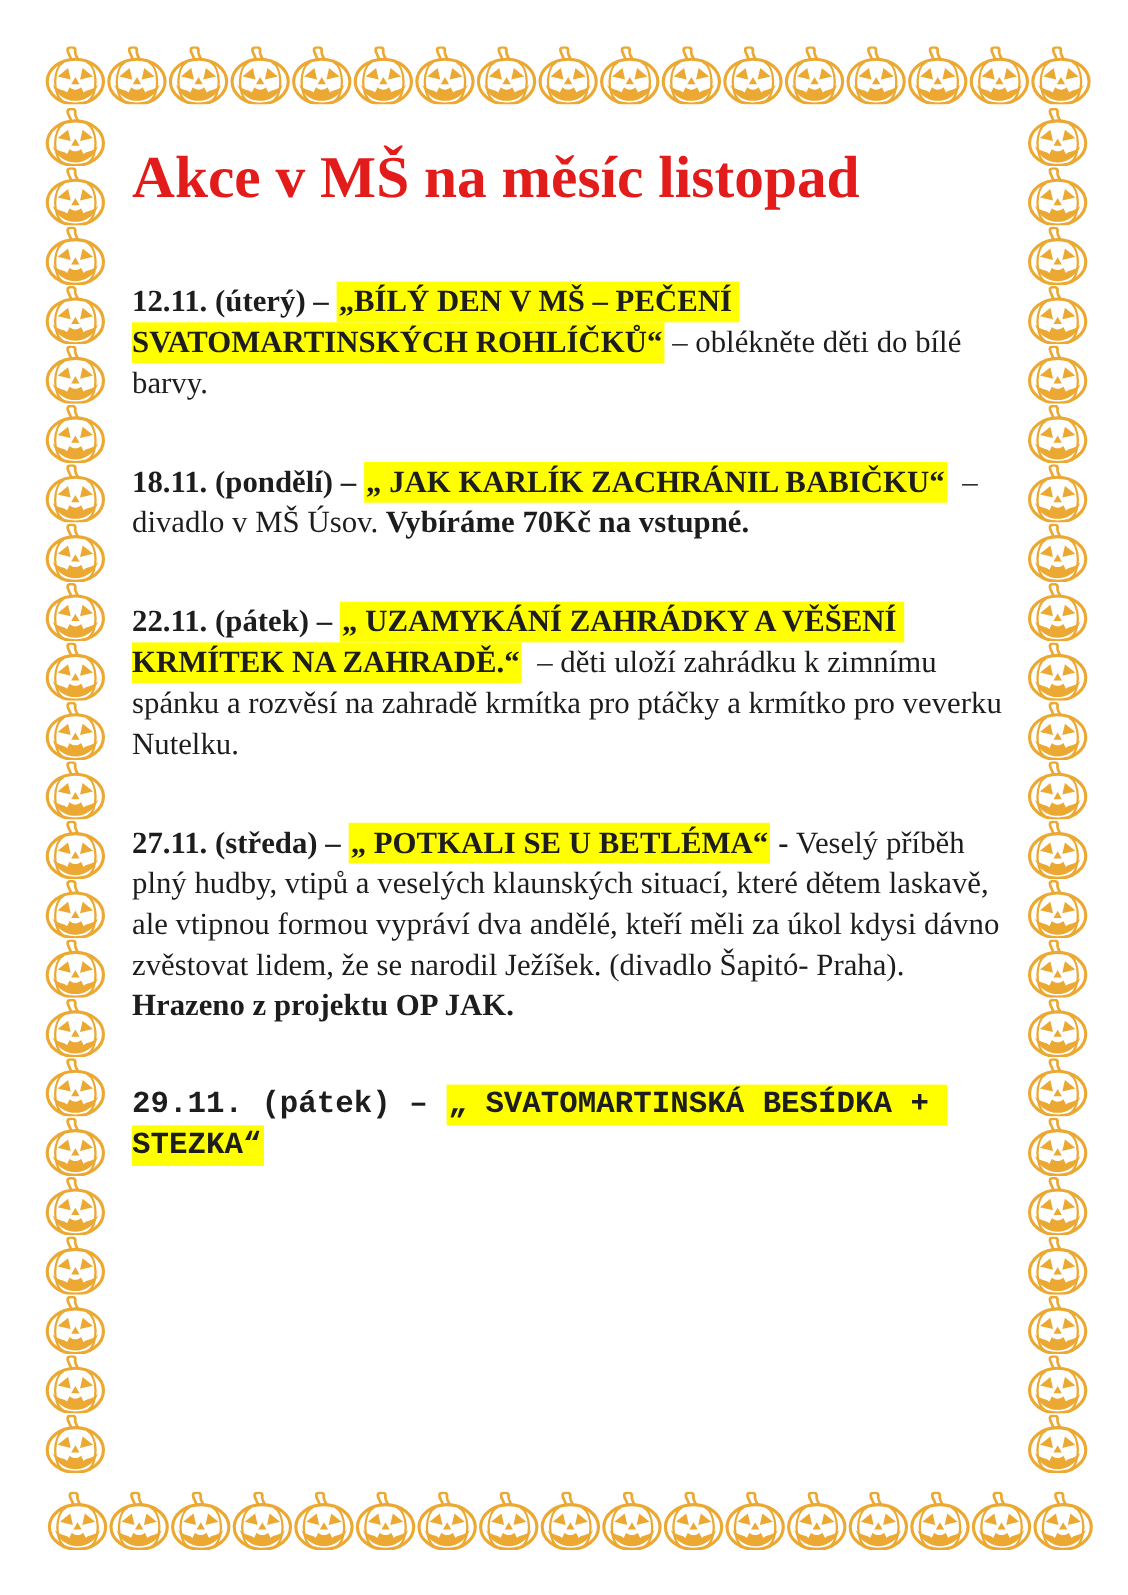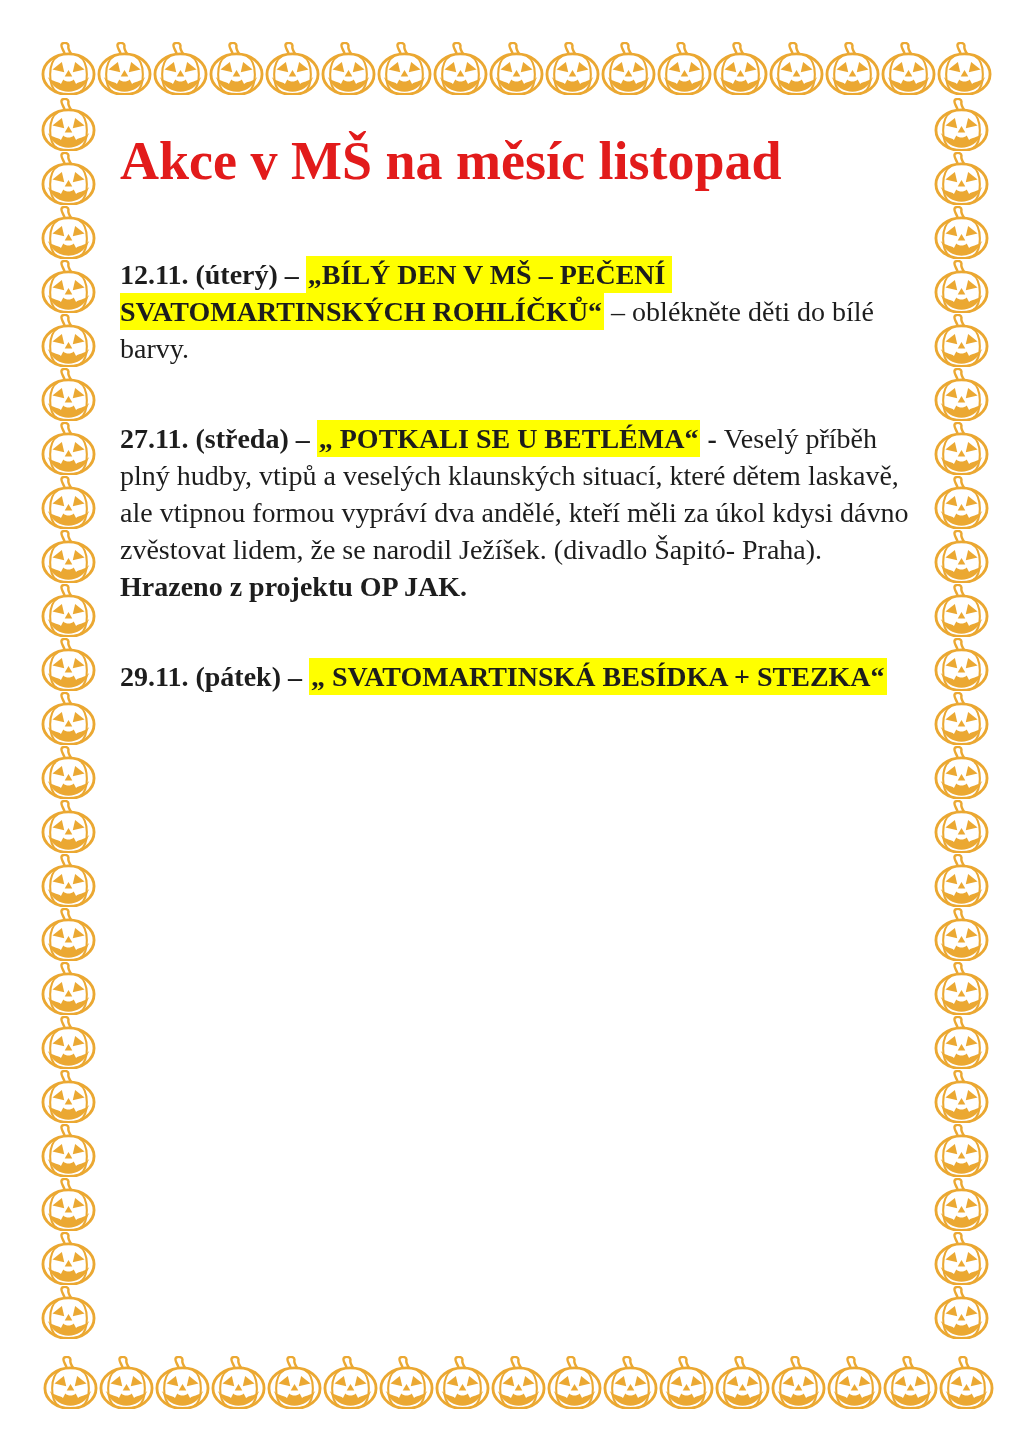--- a/index.html
+++ b/index.html
@@ -33,21 +33,21 @@
     color: var(--title-color, #e21b1b);
     white-space: nowrap;
   }
   .entry {
     margin: 0 0 53px 0;
     font-size: 28px;
     line-height: 37px;
     color: #1d1d1d;
     white-space: pre-wrap;
   }
-  .entry:last-child { margin-bottom: 0; }
+  .entry:last-child { margin-bottom: 0; font-family: Liberation Mono, monospace; }
   .entry .b { font-weight: bold; }
   .entry .hl {
     background: var(--highlight, #ffff00);
     font-weight: bold;
     padding: 3px 2px;
   }
   .entry .sans { font-family: "Liberation Sans", sans-serif; font-size: 27px; }
 </style>
 </head>
 <body>
@@ -475,18 +475,20 @@
         <svg viewBox="0 0 60 56">
           <use href="#pumpkin-symbol"></use>
         </svg>
       </div>
     </div>
 
   <div class="content">
     <h1 class="title">Akce v MŠ na měsíc listopad</h1>
     <div class="events">
         <p class="entry"><span class="b">12.11. (úterý) – </span><span class="b hl">„BÍLÝ DEN V MŠ – PEČENÍ SVATOMARTINSKÝCH ROHLÍČKŮ“</span><span class=""> – oblékněte děti do bílé barvy.</span></p>
+        <p class="entry"><span class="b">18.11. (pondělí) – </span><span class="b hl">„ JAK KARLÍK ZACHRÁNIL BABIČKU“</span><span class="">  – divadlo v MŠ Úsov. </span><span class="b">Vybíráme 70Kč na vstupné.</span></p>
+        <p class="entry"><span class="b">22.11. (pátek) – </span><span class="b hl">„ UZAMYKÁNÍ ZAHRÁDKY A VĚŠENÍ KRMÍTEK NA ZAHRADĚ.“</span><span class="">  – děti uloží zahrádku k zimnímu spánku a rozvěsí na zahradě krmítka pro ptáčky a krmítko pro veverku Nutelku.</span></p>
         <p class="entry"><span class="b">27.11. (středa) – </span><span class="b hl">„ POTKALI SE U BETLÉMA“</span><span class="b"> - </span><span class="">Veselý příběh plný hudby, vtipů a veselých klaunských situací, které dětem laskavě, ale vtipnou formou vypráví dva andělé, kteří měli za úkol kdysi dávno zvěstovat lidem, že se narodil Ježíšek. (divadlo Šapitó- Praha).</span><br><span class="b">Hrazeno z projektu OP JAK.</span></p>
         <p class="entry"><span class="b">29.11. (pátek) – </span><span class="b hl">„ SVATOMARTINSKÁ BESÍDKA + STEZKA“</span></p>
       </div>
   </div>
 
 </div>
 
 </body></html>

